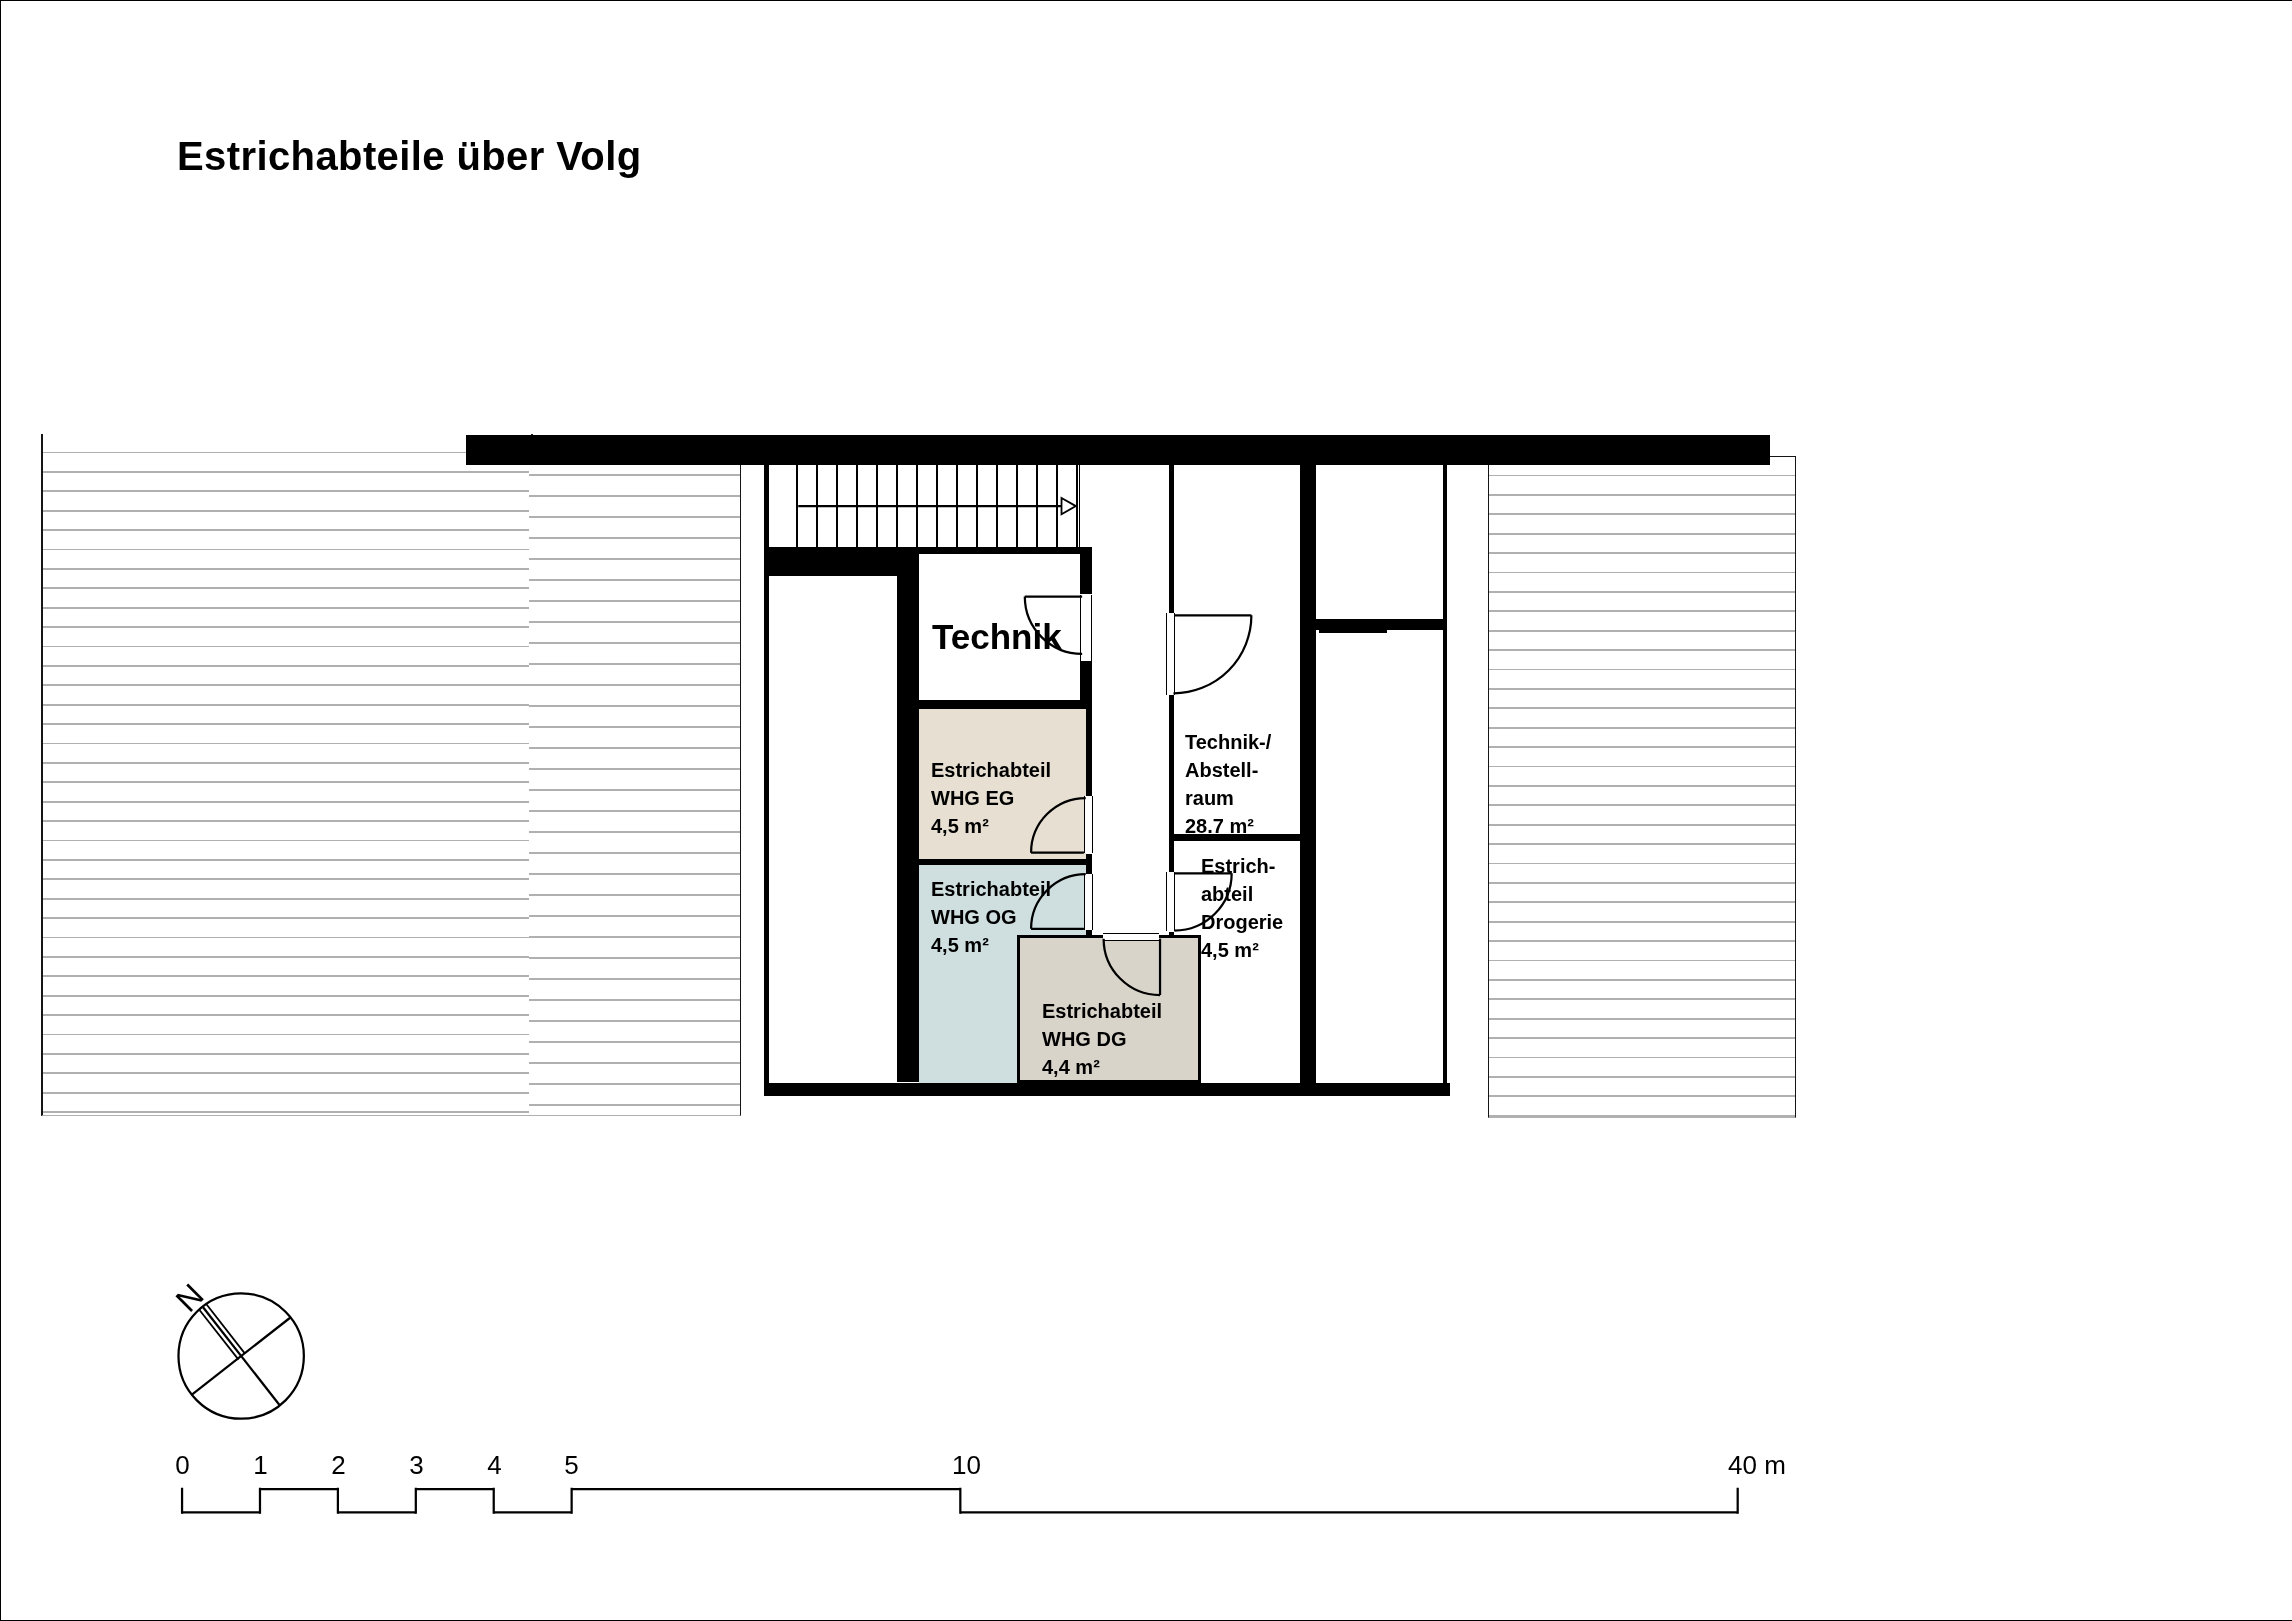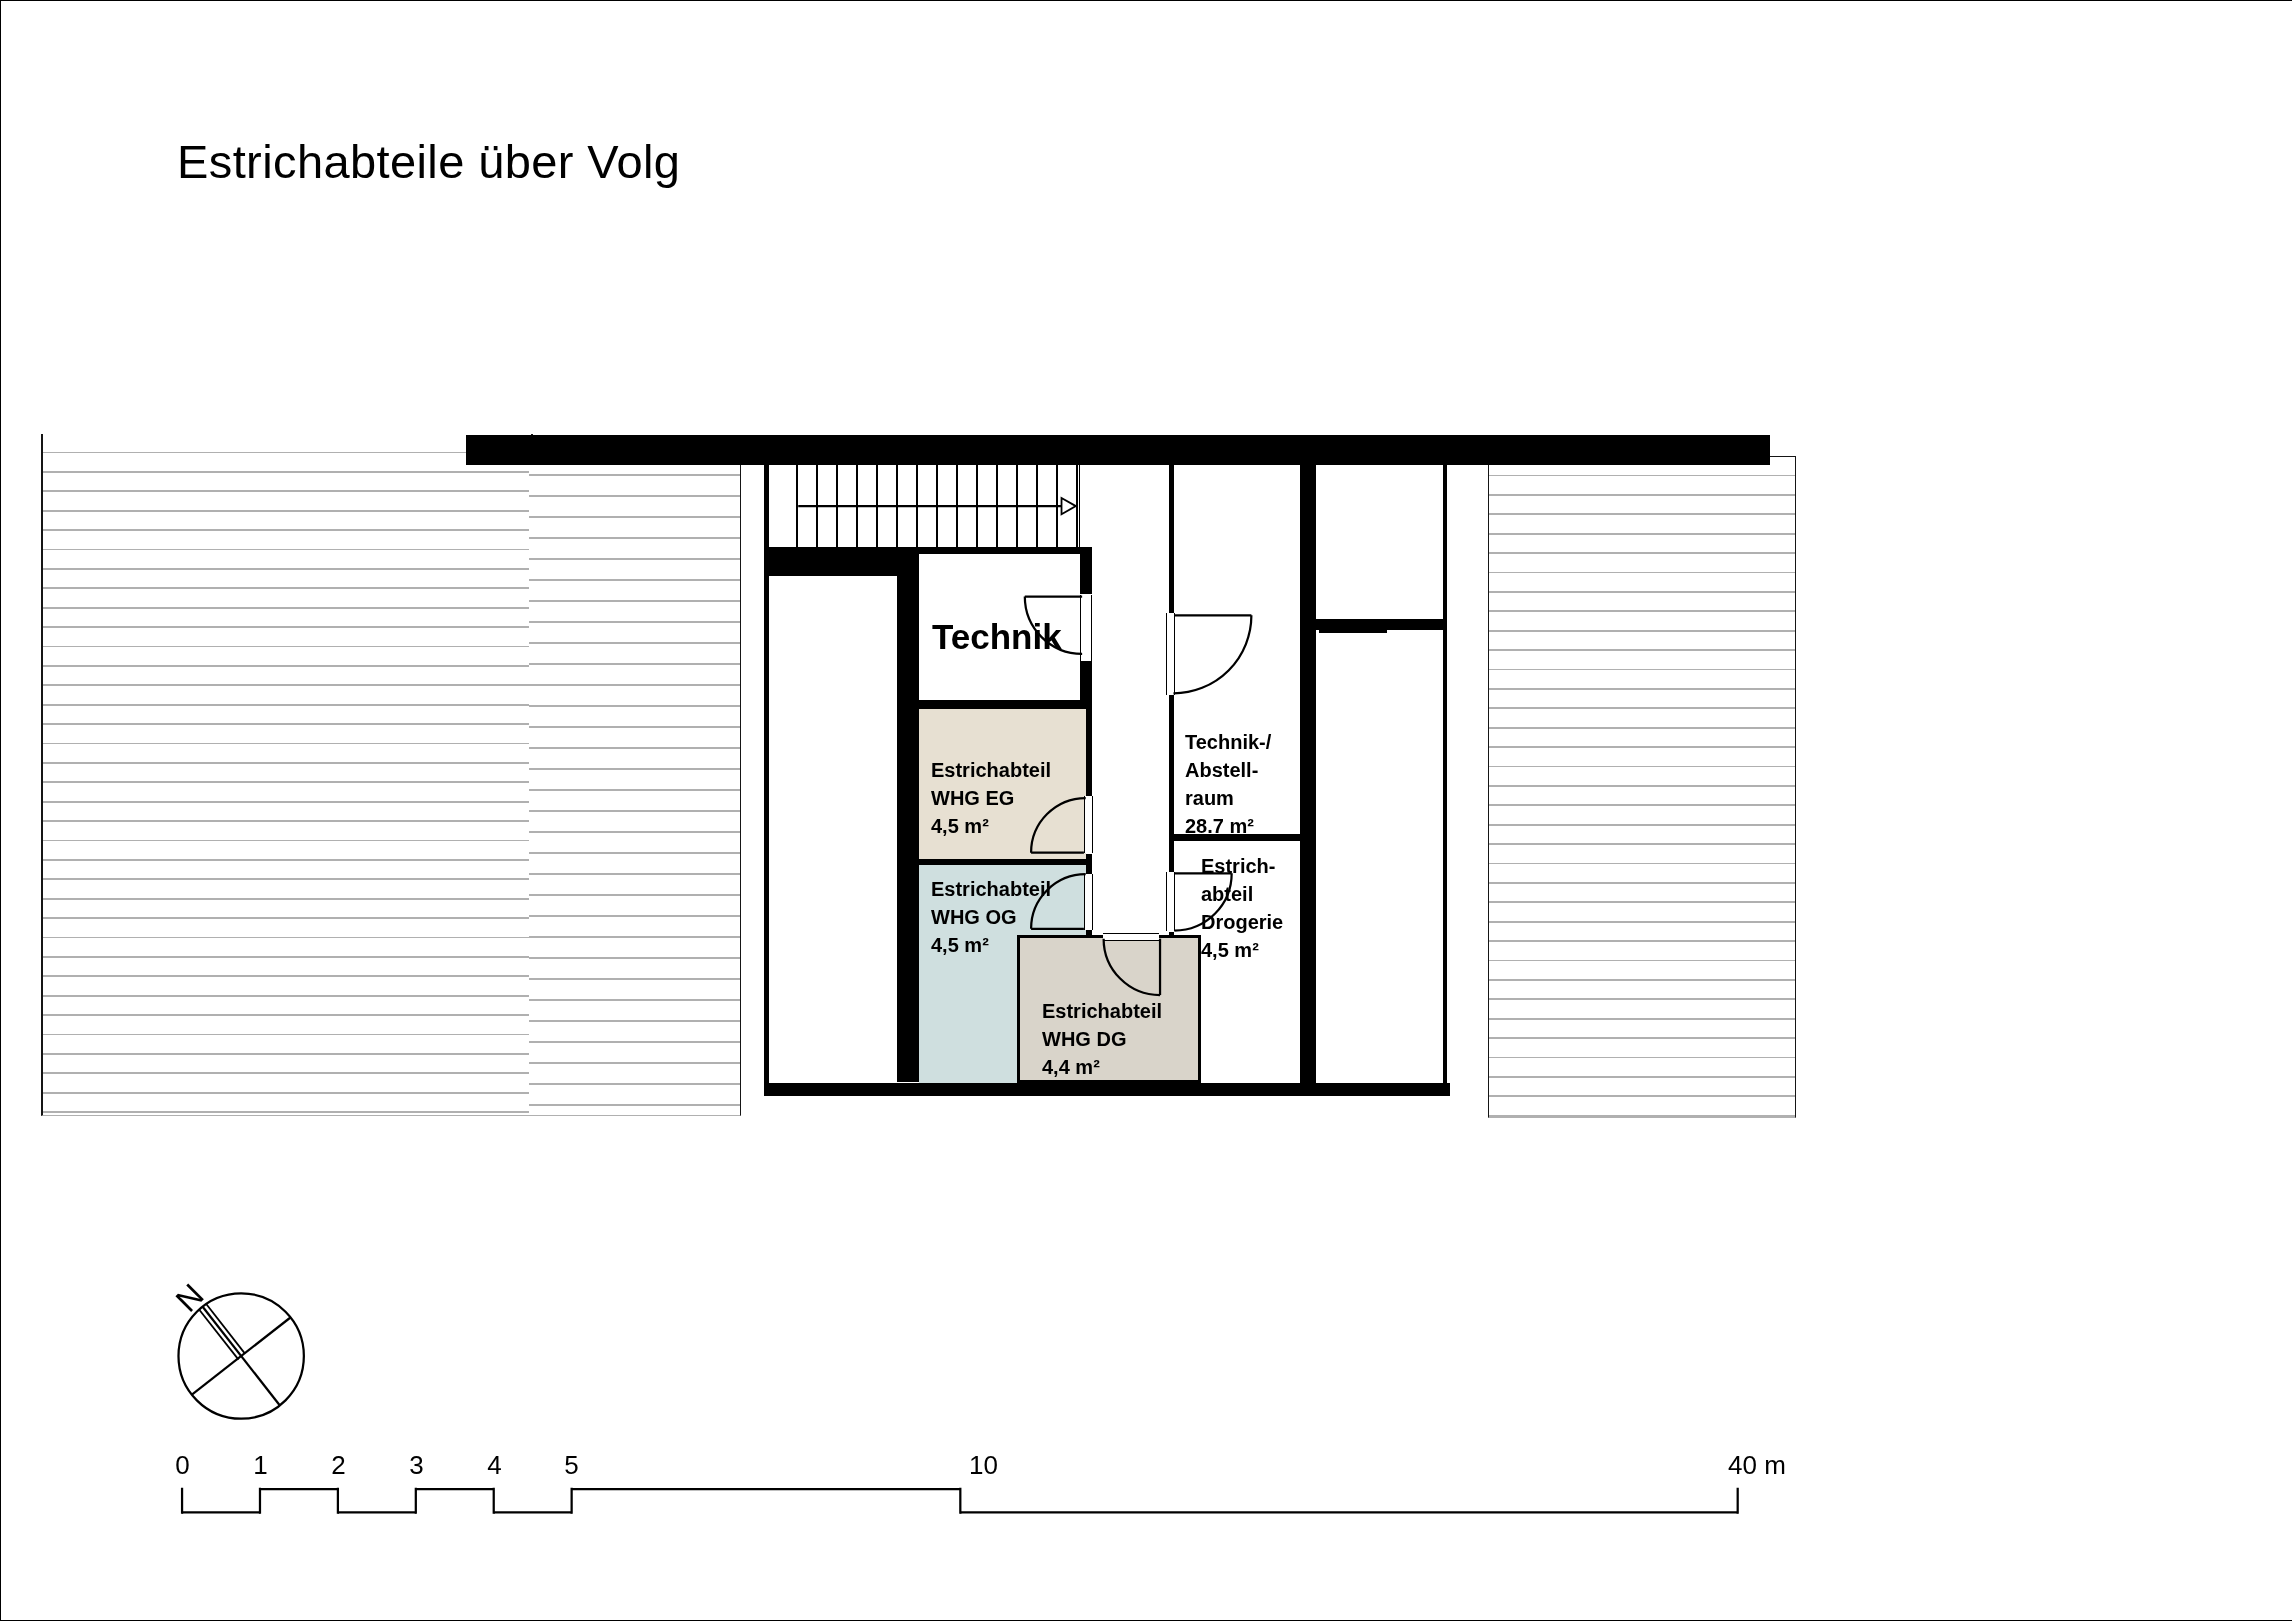--- a/index.html
+++ b/index.html
@@ -9,21 +9,21 @@
     background:#ffffff;
     border:1.8px solid #000;
     box-sizing:border-box;
     overflow:hidden;
     font-family:"Liberation Sans","DejaVu Sans",sans-serif;
     color:#000;
   }
   .abs{position:absolute;}
   .page-title{
     position:absolute;left:176px;top:133px;
-    font-size:47px;font-weight:normal;letter-spacing:0.4px;
+    font-size:40px;font-weight:bold;letter-spacing:0.4px;
   }
   .wall{position:absolute;background:#000;}
   .hatch{position:absolute;background-color:#fff;}
   .hatch-a{background-image:repeating-linear-gradient(to bottom,transparent 0 17.6px,#b0b0b0 17.6px 19.4px);border-left:2.7px solid #151515;border-right:2.7px solid #151515;border-bottom:1.8px solid #b0b0b0;}
   .hatch-b{background-image:repeating-linear-gradient(to bottom,transparent 0 9px,#b0b0b0 9px 10.7px,transparent 10.7px 21px);border-right:1.8px solid #151515;border-top:1.8px solid #151515;border-bottom:1.8px solid #b0b0b0;}
   .hatch-c{background-image:repeating-linear-gradient(to bottom,transparent 0 17.6px,#b0b0b0 17.6px 19.4px);border:1.8px solid #151515;border-bottom-color:#b0b0b0;}
   .room-fill{position:absolute;}
   .fill-eg{background:#e7e0d2;}
   .fill-og{background:#cfdfdf;}
   .fill-dg{background:#d9d4ca;border:3.6px solid #000;}
@@ -156,17 +156,17 @@
     <div>Drogerie</div>
     <div>4,5 m²</div>
   </div>
 
   <div class="scale-label" style="left:181px;top:1449px;">0</div>
   <div class="scale-label" style="left:259px;top:1449px;">1</div>
   <div class="scale-label" style="left:337px;top:1449px;">2</div>
   <div class="scale-label" style="left:415px;top:1449px;">3</div>
   <div class="scale-label" style="left:493px;top:1449px;">4</div>
   <div class="scale-label" style="left:570px;top:1449px;">5</div>
-  <div class="scale-label" style="left:965px;top:1449px;text-align:right;">10</div>
+  <div class="scale-label" style="left:965px;top:1449px;">10</div>
   <div class="scale-label-end" style="left:1727px;top:1449px;">40 m</div>
 
 </div>
 
 
 </body></html>

